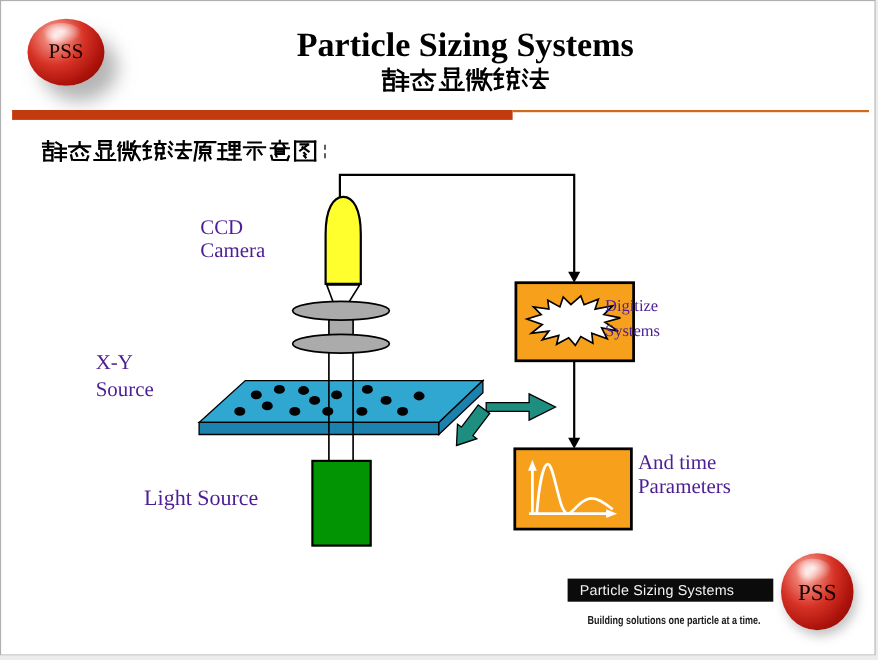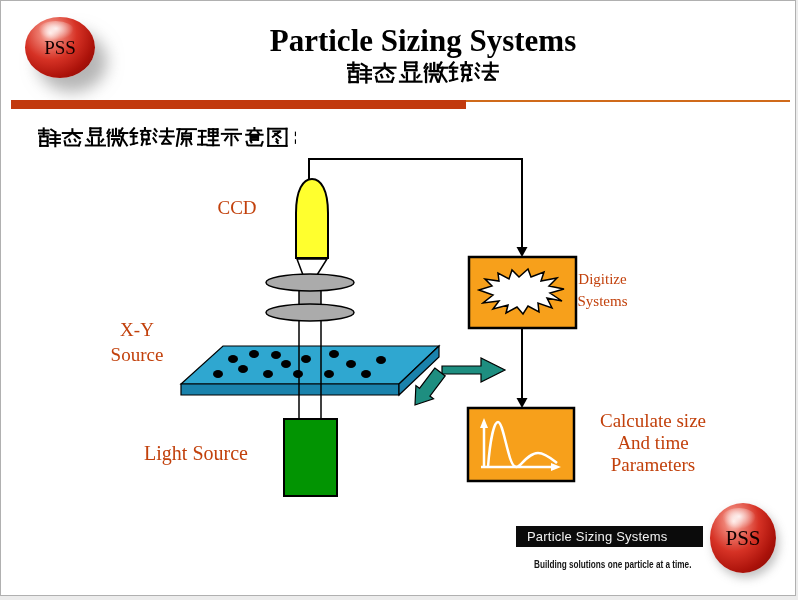--- a/index.html
+++ b/index.html
@@ -12,21 +12,21 @@
   .logo-br{left:709px;top:502px;width:66px;height:70px;font-size:21px;box-shadow:3px 5px 10px rgba(120,120,120,.45);}
   .logo span{position:relative;}
   .titlebox{position:absolute;left:96px;top:22px;width:652px;text-align:center;}
   .title{font-size:31px;font-weight:bold;color:#000;}
   .subtitle{margin-top:2px;display:flex;justify-content:center;}
   .rule-thick{position:absolute;left:10px;top:99px;width:455px;height:9px;background:#c23a0e;}
   .rule-thin{position:absolute;left:465px;top:99px;width:324px;height:2px;background:#d06a1a;}
   .caption{position:absolute;left:37px;top:126px;display:flex;}
   .cjk{display:flex;}
   .cjk svg{display:block;}
-  .lbl{position:absolute;text-align:center;color:#c2410c;}
+  .lbl{position:absolute;color:#4c1d95;}
   .lbl-ccd{left:181px;top:196px;width:110px;font-size:19px;line-height:21px;}
   .lbl-xy{left:86px;top:316px;width:100px;font-size:19px;line-height:25px;}
   .lbl-light{left:130px;top:441px;width:130px;font-size:20px;}
   .lbl-dig{left:549px;top:267px;width:105px;font-size:15px;line-height:22px;}
   .lbl-calc{left:579px;top:409px;width:146px;font-size:19px;line-height:22px;}
   .diagram{position:absolute;left:0;top:0;}
   .footer-bar{position:absolute;left:515px;top:525px;width:187px;height:21px;background:#0b0b0b;display:flex;align-items:center;}
   .footer-bar span{color:#f2f2f2;font-family:"Liberation Sans",sans-serif;font-size:13px;padding-left:11px;letter-spacing:.2px;}
   .tagline{position:absolute;left:533px;top:557px;font-family:"Liberation Sans",sans-serif;font-size:10.5px;font-weight:bold;color:#161616;transform:scaleX(0.78);transform-origin:left center;white-space:nowrap;}
 </style>
@@ -333,32 +333,32 @@
       <line x1="483" y1="466" x2="483" y2="424" stroke="#fff" stroke-width="2.5"></line>
       <polygon points="483,417 479,427 487,427" fill="#fff"></polygon>
       <line x1="480" y1="466" x2="552" y2="466" stroke="#fff" stroke-width="2.5"></line>
       <polygon points="560,466 550,462 550,470" fill="#fff"></polygon>
       <path d="M487,466 C489,440 493,421 497,421 C501,421 504,441 509,457 C512,466 515,468 519,464 C524,459 530,452 537,452 C544,452 551,458 556,462" fill="none" stroke="#fff" stroke-width="2.5"></path>
     </g>
   </svg>
 
   <div class="lbl lbl-ccd">
     <div>CCD</div>
+    <div>Camera</div>
   </div>
   <div class="lbl lbl-xy">
     <div>X-Y</div>
     <div>Source</div>
   </div>
   <div class="lbl lbl-light">Light Source</div>
   <div class="lbl lbl-dig">
     <div>Digitize</div>
     <div>Systems</div>
   </div>
   <div class="lbl lbl-calc">
-    <div>Calculate size</div>
     <div>And time</div>
     <div>Parameters</div>
   </div>
 
   <div class="footer-bar">
       <span>Particle Sizing Systems</span>
     </div>
   <div class="tagline">Building solutions one particle at a time.</div>
   <div class="logo logo-br">
       <span>PSS</span>

